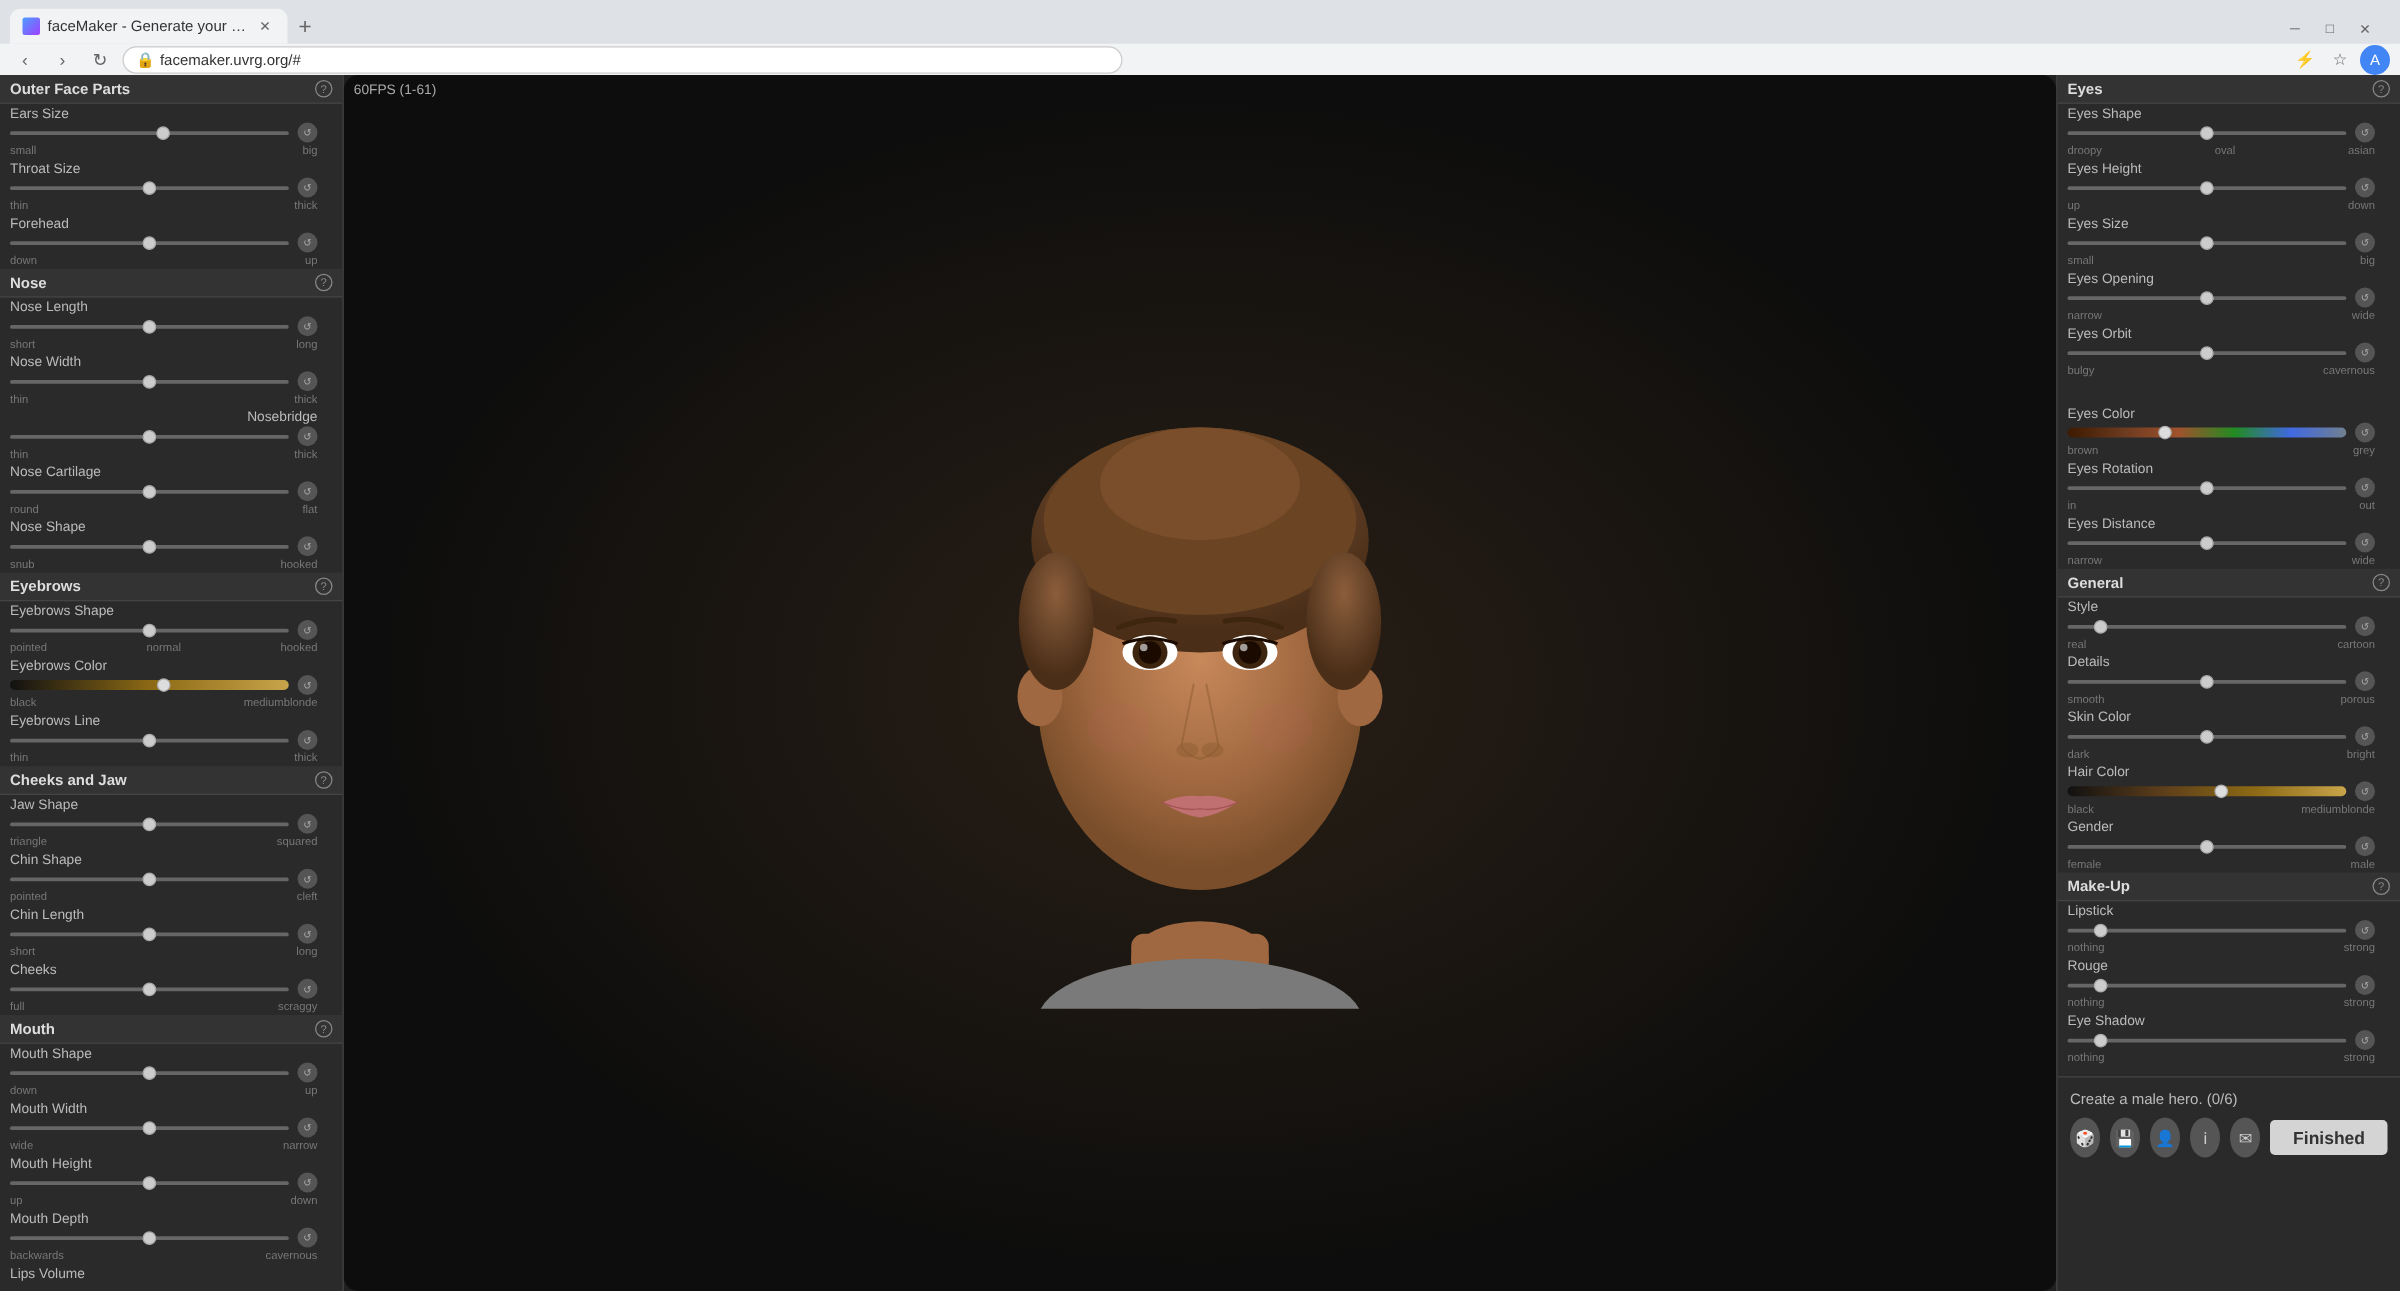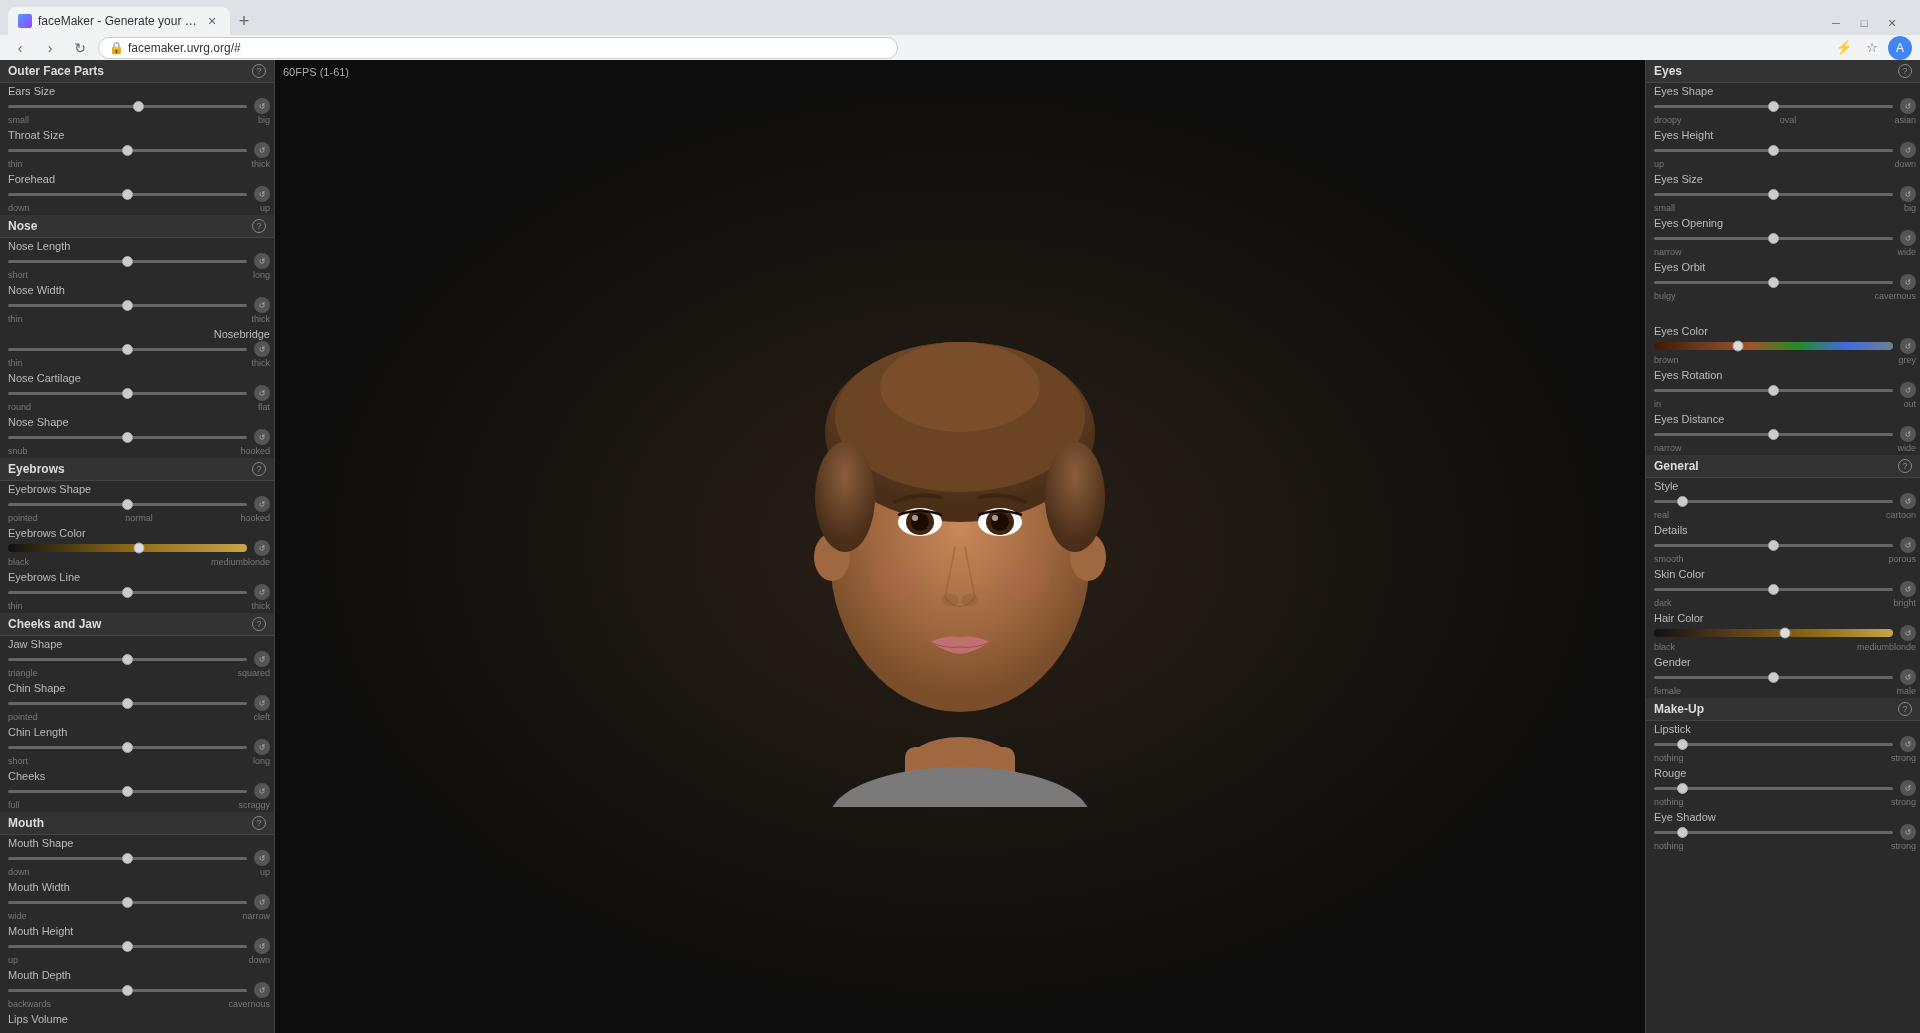--- a/index.html
+++ b/index.html
@@ -21,36 +21,36 @@
     
     .main-layout { display: flex; height: calc(1033px - 60px); }
 
     
     .left-panel { width: 275px; background: #2a2a2a; overflow-y: auto; flex-shrink: 0; border-right: 1px solid #444; }
     .left-panel::-webkit-scrollbar { width: 6px; }
     .left-panel::-webkit-scrollbar-track { background: #222; }
     .left-panel::-webkit-scrollbar-thumb { background: #555; border-radius: 3px; }
 
     
-    .center-view { flex: 1; background: #1a1a1a; position: relative; overflow: hidden; }
+    .center-view { flex: 1; background: #1a1a1a; position: relative; overflow: hidden; border-radius: 12px; }
     .fps-label { position: absolute; top: 6px; left: 8px; color: #aaa; font-size: 11px; z-index: 10; }
 
     
     .right-panel { width: 275px; background: #2a2a2a; overflow-y: auto; flex-shrink: 0; border-left: 1px solid #444; }
     .right-panel::-webkit-scrollbar { width: 6px; }
     .right-panel::-webkit-scrollbar-track { background: #222; }
     .right-panel::-webkit-scrollbar-thumb { background: #555; border-radius: 3px; }
 
     
     .section-header { display: flex; align-items: center; justify-content: space-between; padding: 4px 8px; background: #333; border-bottom: 1px solid #444; }
     .section-title { font-weight: bold; font-size: 12px; color: #ddd; }
     .help-icon { width: 14px; height: 14px; border: 1px solid #888; border-radius: 50%; display: flex; align-items: center; justify-content: center; color: #888; font-size: 9px; cursor: pointer; flex-shrink: 0; }
 
     
-    .slider-row { padding: 2px 4px 2px 8px; }
+    .slider-row { padding: 2px 20px 2px 8px; }
     .slider-labels { display: flex; justify-content: space-between; font-size: 9px; color: #777; margin-top: 1px; }
     input[type=range] { width: 100%; height: 12px; -webkit-appearance: none; background: transparent; cursor: pointer; }
     input[type=range]::-webkit-slider-runnable-track { height: 3px; background: #666; border-radius: 2px; }
     input[type=range]::-webkit-slider-thumb { -webkit-appearance: none; width: 11px; height: 11px; background: #ccc; border-radius: 50%; margin-top: -4px; border: 1px solid #aaa; }
     .reset-btn { width: 16px; height: 16px; background: #555; border-radius: 50%; display: flex; align-items: center; justify-content: center; cursor: pointer; flex-shrink: 0; margin-left: 4px; font-size: 8px; color: #aaa; }
     .action-icon-btn { width: 32px; height: 32px; background: #555; border-radius: 50%; display: flex; align-items: center; justify-content: center; cursor: pointer; font-size: 14px; color: #ccc; }
     .finished-btn { background: #d4d4d4; color: #333; padding: 6px 18px; border-radius: 4px; font-size: 14px; font-weight: bold; cursor: pointer; margin-left: auto; }
 
     
     .face-bg { width: 100%; height: 100%; background: radial-gradient(ellipse at center, #2a2016 0%, #0d0d0d 70%); display: flex; align-items: center; justify-content: center; }
@@ -619,15 +619,26 @@
             <input type="range" min="0" max="100" value="10" style="flex: 1 1 0%;">
             <div class="reset-btn">↺</div>
           </div>
           <div class="slider-labels">
             <span>nothing</span>
             <span>strong</span>
           </div>
         </div>
       </div>
 
+    <div style="padding: 10px 10px 8px; border-top: 1px solid #444; margin-top: 8px;">
+      <div style="font-size:12px; color:#bbb; margin-bottom:8px;">Create a male hero. (0/6)</div>
+      <div style="display:flex; align-items:center; gap:8px;">
+        <div class="action-icon-btn" title="Random" style="font-size:13px;">🎲</div>
+        <div class="action-icon-btn" title="Save" style="font-size:13px;">💾</div>
+        <div class="action-icon-btn" title="Profile" style="font-size:13px;">👤</div>
+        <div class="action-icon-btn" title="Info" style="font-size:13px;">ℹ</div>
+        <div class="action-icon-btn" title="Share" style="font-size:13px;">✉</div>
+        <div class="finished-btn">Finished</div>
+      </div>
+    </div>
 
   </div>
 </div>
 
 </body></html>

